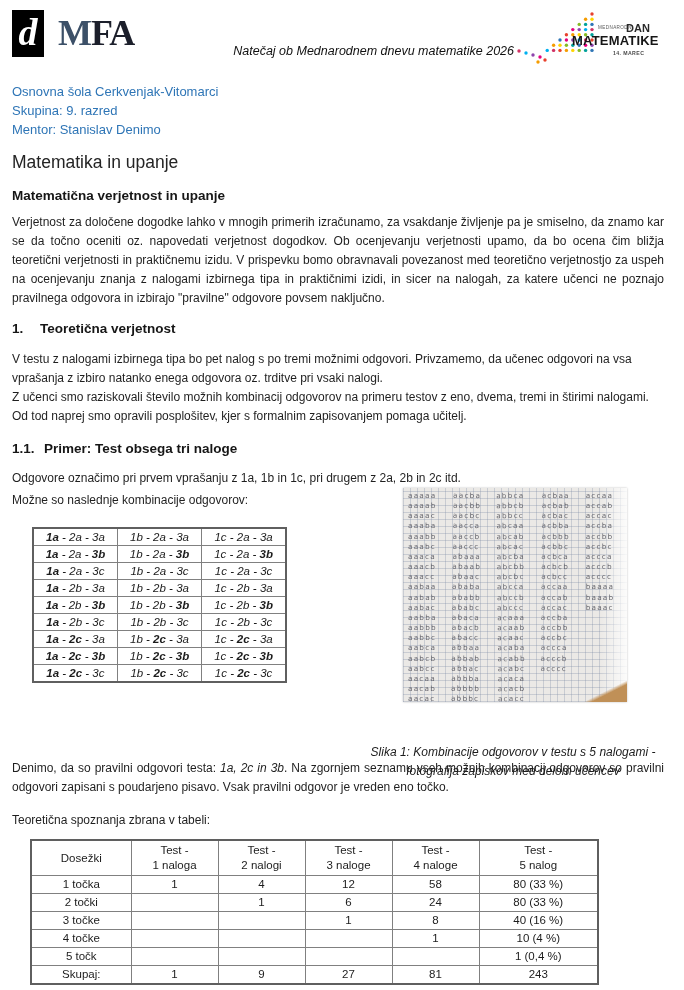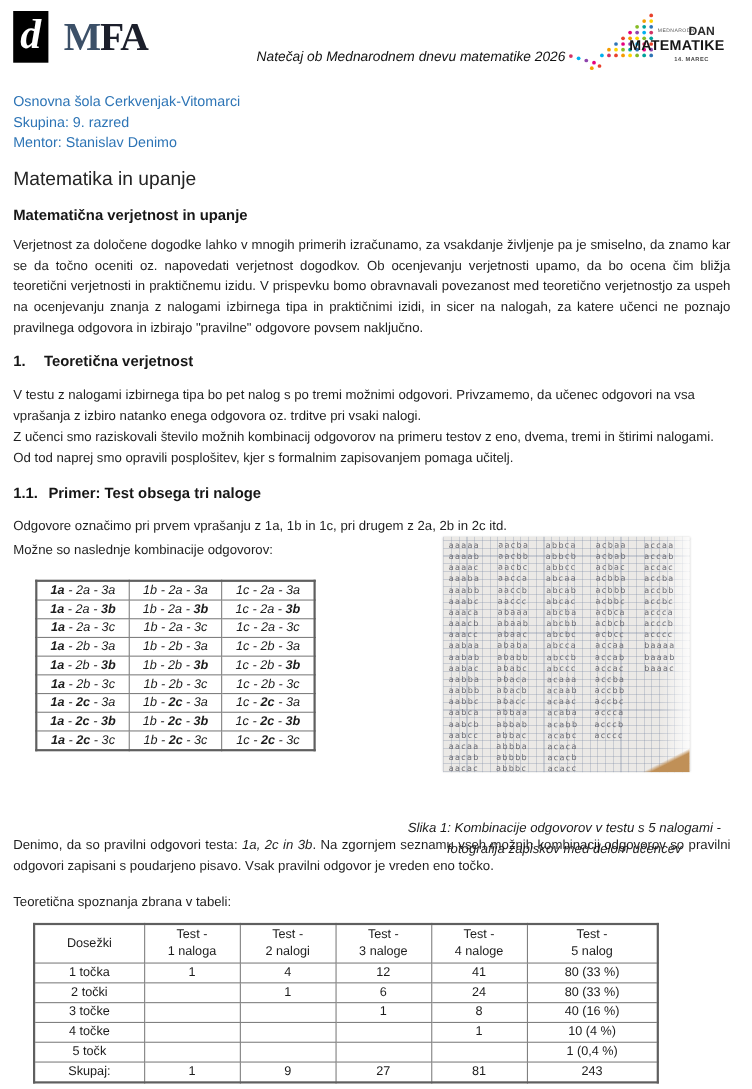--- a/index.html
+++ b/index.html
@@ -351,21 +351,21 @@
             <th>Test -
 5 nalog</th>
           </tr>
         </thead>
       <tbody id="results-body">
           <tr>
             <td>1 točka</td>
             <td>1</td>
             <td>4</td>
             <td>12</td>
-            <td>41</td>
+            <td>58</td>
             <td>80 (33 %)</td>
           </tr>
           <tr>
             <td>2 točki</td>
             <td></td>
             <td>1</td>
             <td>6</td>
             <td>24</td>
             <td>80 (33 %)</td>
           </tr>

